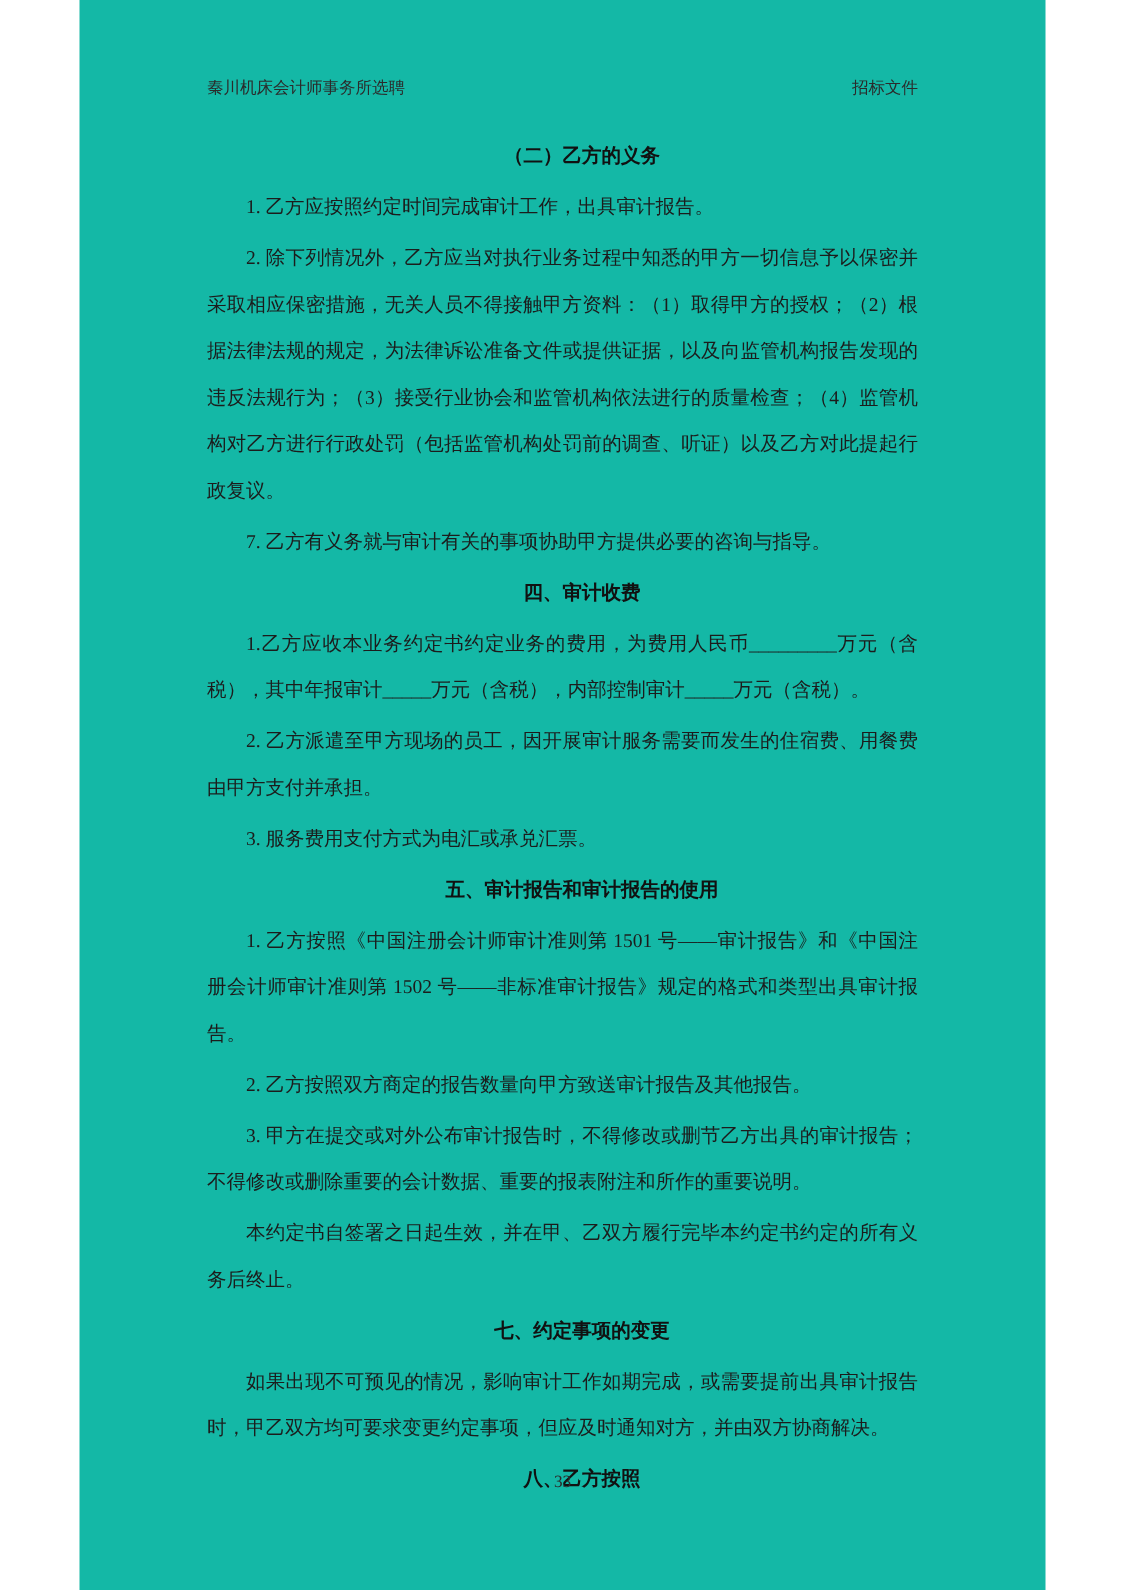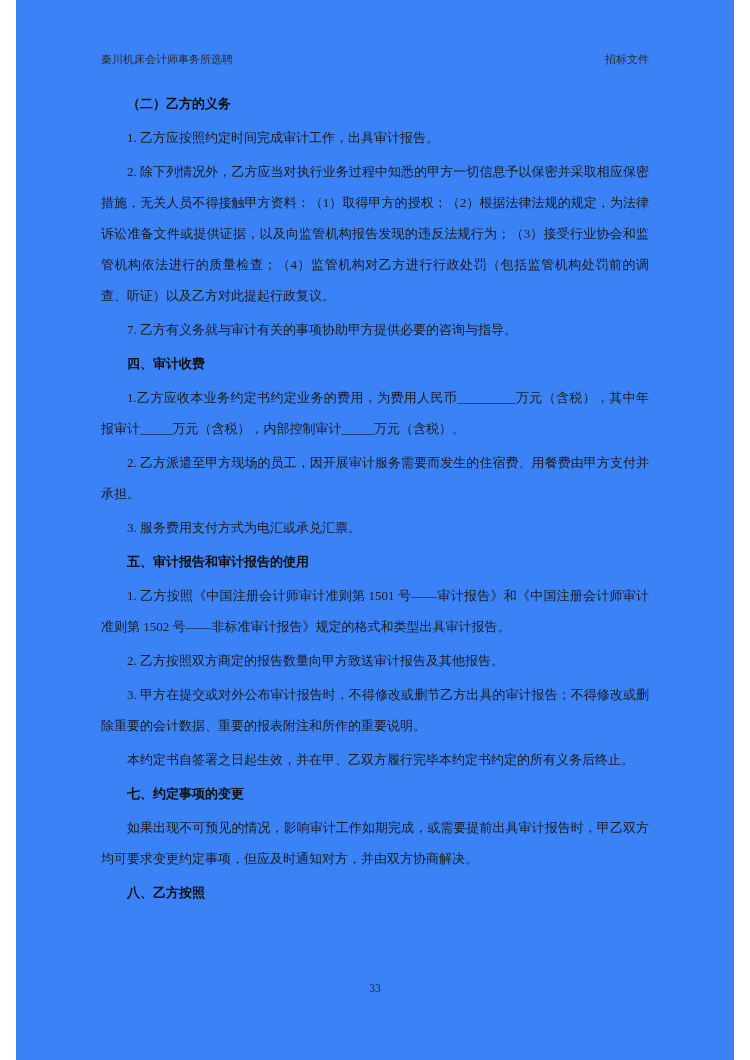--- a/index.html
+++ b/index.html
@@ -2,43 +2,44 @@
 <html><head>
 <meta charset="utf-8">
 <style>
   html, body {
     margin: 0;
     padding: 0;
     background: #ffffff;
   }
   .page {
     position: relative;
-    width: 718px;
+    width: 644px;
     height: 1060px;
     margin: 0 auto;
-    background: #3b82f6;
+    background: #14b8a6;
     box-sizing: border-box;
     padding: 52px 85px 0 85px;
     font-family: "Liberation Serif", "DejaVu Serif", serif;
     color: #1c1c1c;
     overflow: hidden;
   }
   .page-header {
     display: flex;
     justify-content: space-between;
     align-items: baseline;
     font-size: 11px;
     line-height: 15px;
     color: #2b2b2b;
   }
   .doc-content {
     margin-top: 21px;
   }
   .doc-content > * {
     margin: 3px 0 0 0;
+    text-align: center;
   }
   .doc-content > *:first-child {
     margin-top: 0;
   }
   .doc-heading {
     font-size: 13px;
     font-weight: bold;
     line-height: 31px;
     text-indent: 2em;
     color: #111111;

